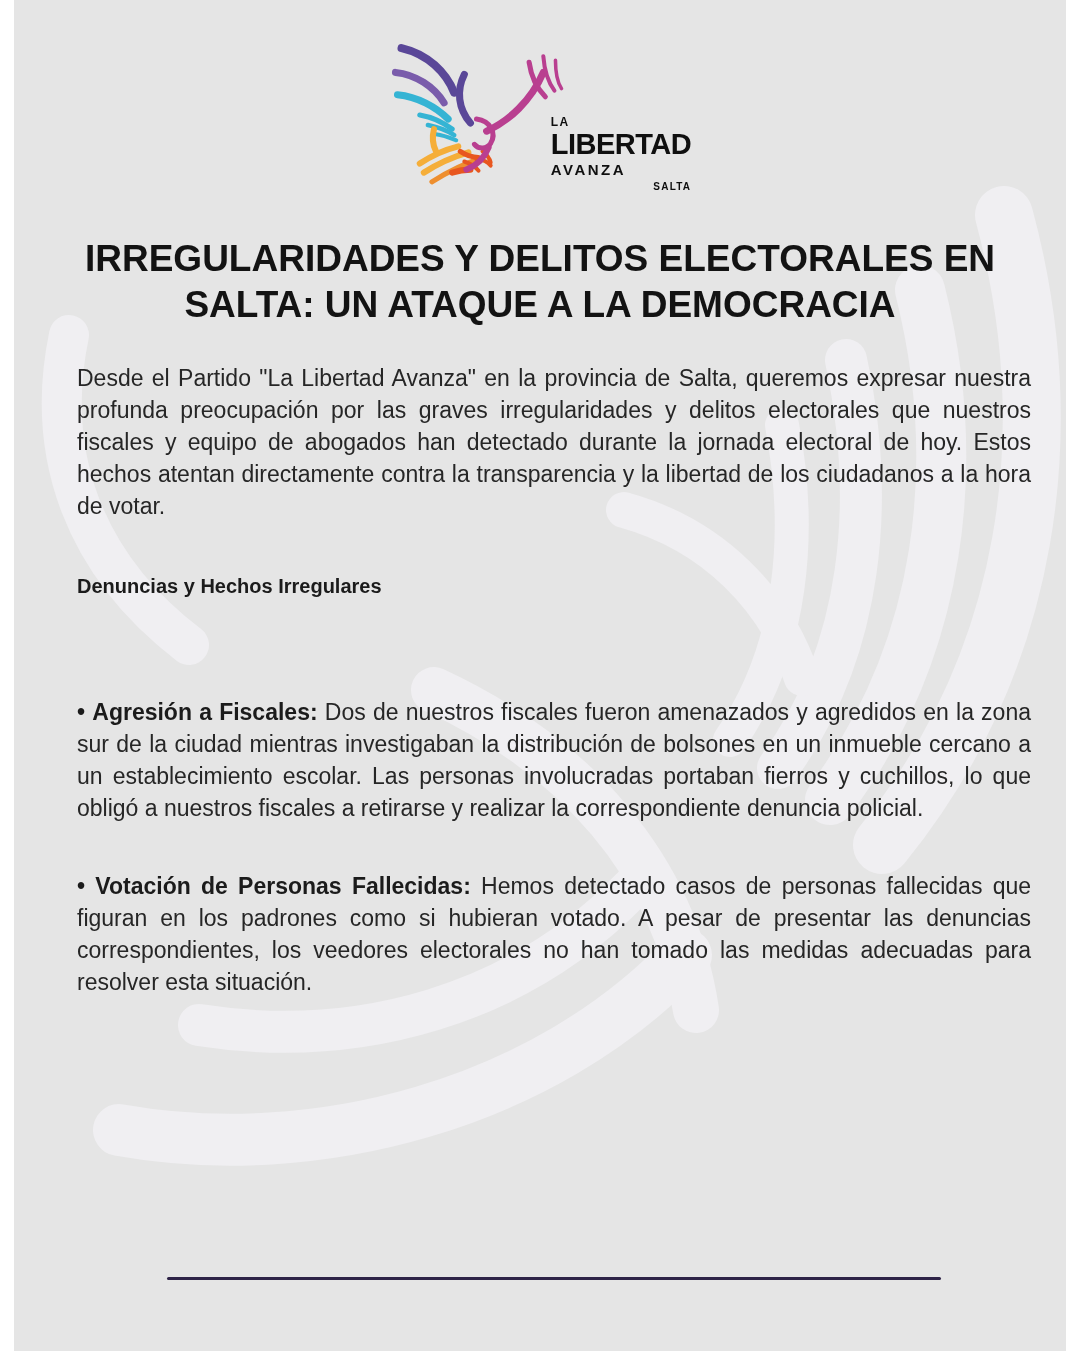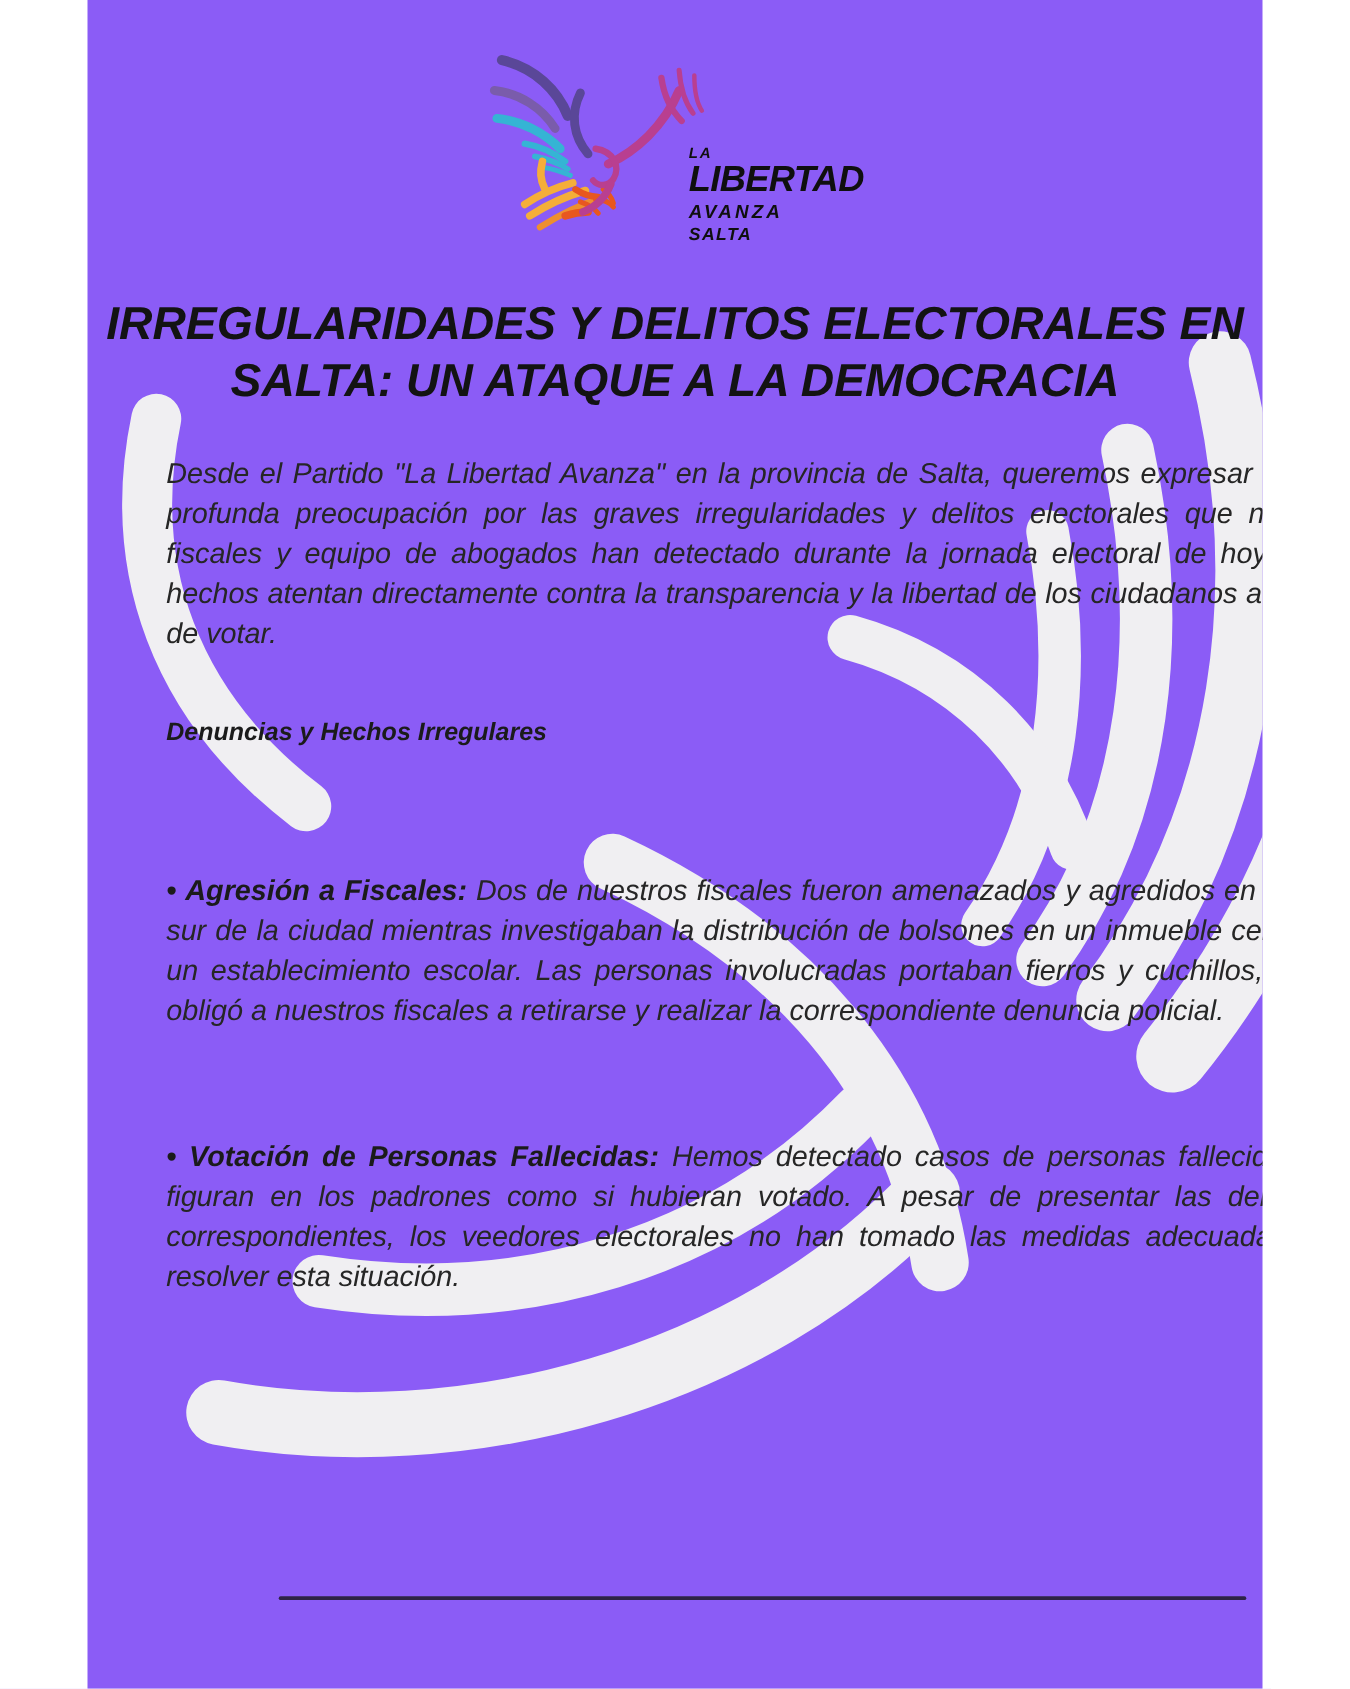--- a/index.html
+++ b/index.html
@@ -1,41 +1,41 @@
 <!DOCTYPE html>
 <html><head>
 <meta charset="utf-8">
 <style>
   html,body{margin:0;padding:0;background:#ffffff;}
   .page{
-    position:relative;width:940px;height:1351px;margin:0 auto;
-    background:#8b5cf6;overflow:hidden;
-    font-family:"Liberation Sans",sans-serif;color:#262626;font-style:italic;
+    position:relative;width:1052px;height:1351px;margin:0 auto;
+    background:#e5e5e5;overflow:hidden;
+    font-family:"Liberation Sans",sans-serif;color:#262626;
   }
   svg path{fill:none;stroke-linecap:round;}
   .watermark{position:absolute;left:0;top:0;width:1080px;height:1351px;}
   
   .logo-row{position:absolute;top:38px;left:0;right:0;display:flex;justify-content:center;align-items:flex-end;}
   .eagle{width:178px;height:162px;flex:0 0 auto;}
   .brand{margin-left:-16px;margin-bottom:6px;color:#0f0f0f;}
   .brand-la{font-size:12px;font-weight:700;letter-spacing:1.5px;line-height:14px;}
   .brand-libertad{font-size:29px;font-weight:800;letter-spacing:-0.5px;line-height:31px;}
   .brand-avanza{font-size:15px;font-weight:600;letter-spacing:2.5px;line-height:20px;text-align:left;}
-  .brand-salta{font-size:14px;font-weight:700;letter-spacing:1.2px;line-height:14px;text-align:left;}
+  .brand-salta{font-size:10px;font-weight:700;letter-spacing:1.2px;line-height:14px;text-align:right;}
   
   .title{position:absolute;top:236px;left:0;width:100%;margin:0;text-align:center;
          font-size:37px;font-weight:800;line-height:46px;color:#131313;}
   .title .tl{display:block;white-space:nowrap;}
   
   .intro,.section p,.bullet{font-size:23px;line-height:32px;text-align:justify;margin:0;color:#262626;}
   .intro{position:absolute;top:362px;left:63px;width:954px;}
   .section{position:absolute;top:570px;left:63px;width:954px;}
   .section h2{font-size:20px;line-height:32px;margin:0;font-weight:700;color:#1b1b1b;}
   .bullet{position:absolute;left:63px;width:954px;}
-  .b1{top:696px;} .b2{top:909px;} .b3{top:1006px;} .b4{top:1112px;}
+  .b1{top:696px;} .b2{top:870px;} .b3{top:1006px;} .b4{top:1112px;}
   .bullet b,.mk{font-weight:700;color:#1b1b1b;}
   
   .divider{position:absolute;top:1277px;left:153px;width:774px;height:3px;background:#2e2347;border-radius:2px;}
 </style>
 </head>
 <body>
 
 <div class="page">
 
   <svg class="watermark" viewBox="0 0 1080 1351" aria-hidden="true">

